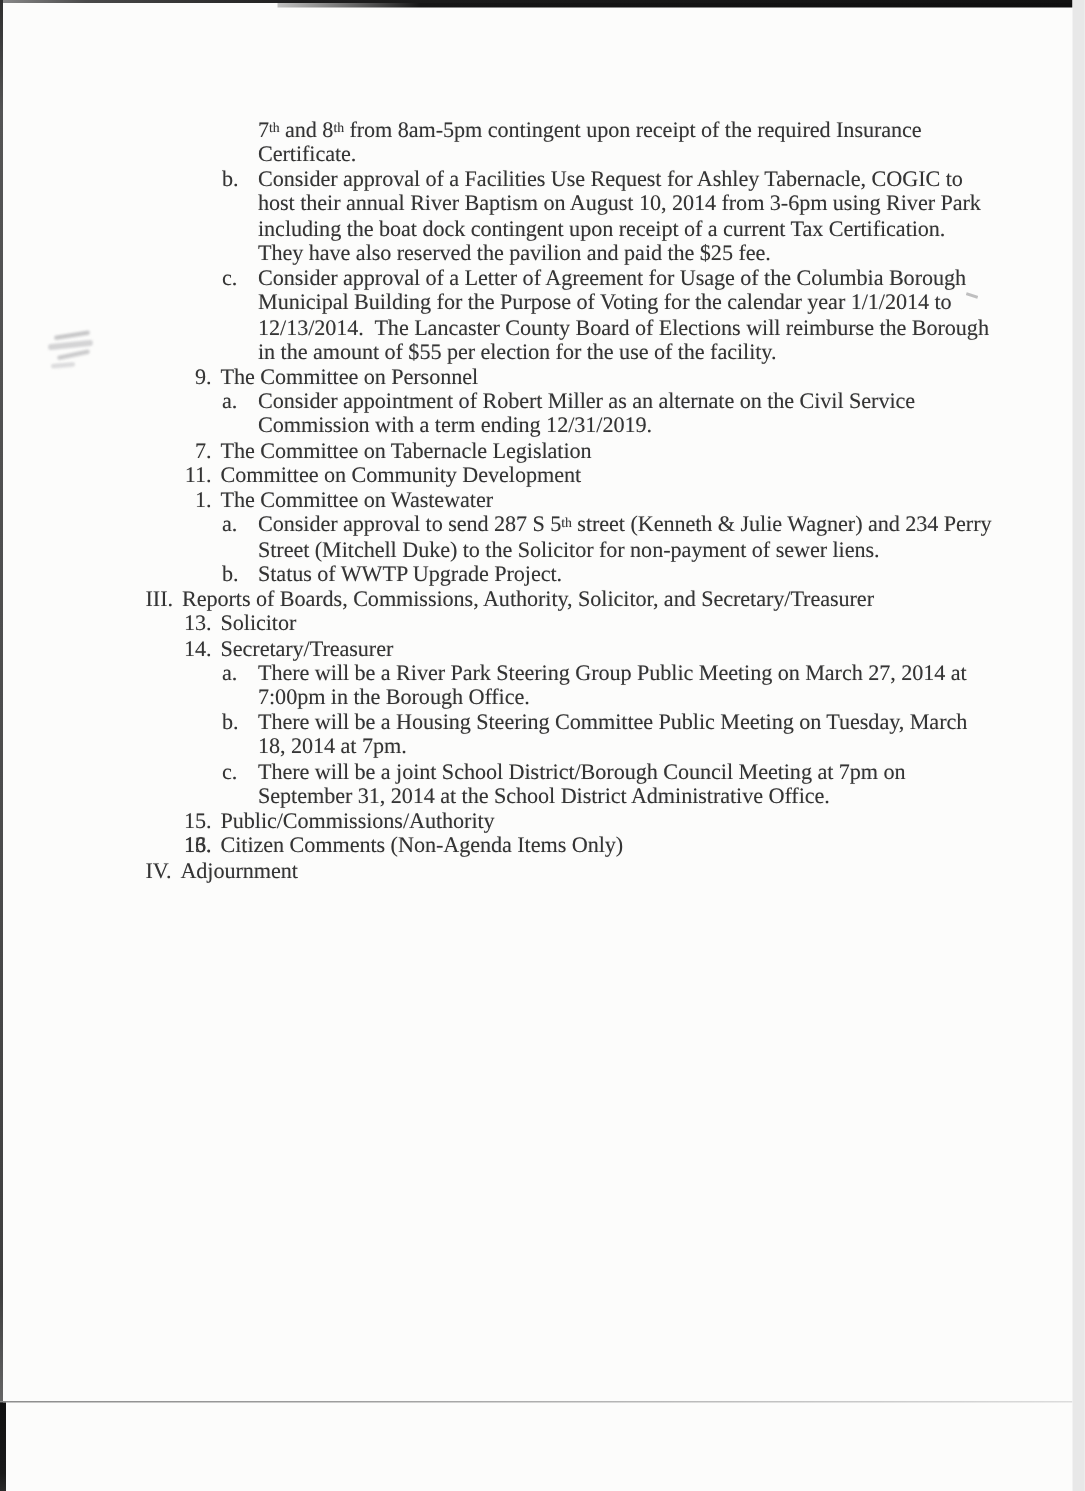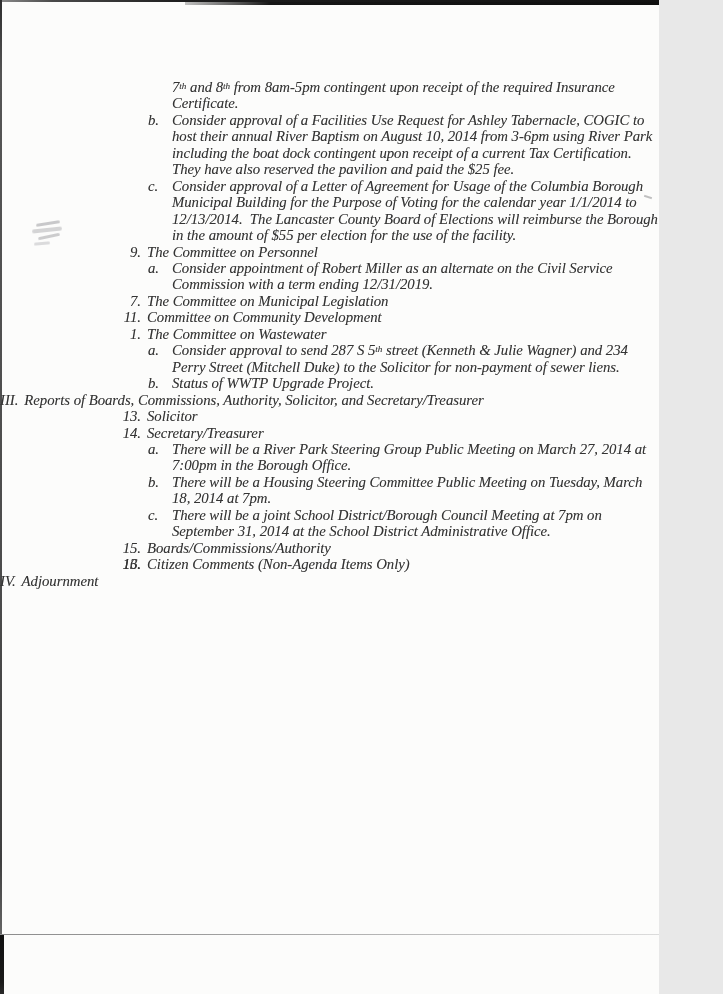--- a/index.html
+++ b/index.html
@@ -1,25 +1,24 @@
 <!DOCTYPE html>
 <html><head>
 <meta charset="utf-8">
 <style>
   html,body{margin:0;padding:0;background:#e8e8e8;}
   .page{
     position:relative;
-    width:659px;height:994px;
+    width:715px;height:994px;
     background:#fcfcfb;
     overflow:hidden;
     font-family:"Liberation Serif","DejaVu Serif",serif;
     color:#343434;
     font-size:14.8px;
     letter-spacing:-0.05px;
-    font-style:italic;
   }
   
   .edge-top-a{
     position:absolute;top:0;left:0;right:0;height:2px;
     background:linear-gradient(90deg,#8a8a8a 0%,#4a4a4a 8%,#1d1d1d 28%,#121212 100%);
   }
   .edge-top-b{
     position:absolute;top:2px;left:185px;right:0;height:2.6px;
     background:linear-gradient(90deg,rgba(20,20,20,0.25) 0%,#161616 18%,#0f0f0f 100%);
   }
@@ -45,21 +44,21 @@
     position:absolute;left:644px;top:196px;width:8px;height:2px;
     background:rgba(130,130,132,0.5);transform:rotate(18deg);filter:blur(0.4px);
   }
   
   .doc{
     position:absolute;top:79px;left:0;width:664px;
     text-shadow:0 0 0.5px rgba(55,55,55,0.35);
   }
   .row{position:relative;line-height:16.45px;}
   .row .text{white-space:pre-wrap;}
-  .lvl-roman{}
+  .lvl-roman{padding-left:97px;}
   .lvl-roman .marker{margin-right:6px;}
   .lvl-number{padding-left:147px;}
   .lvl-number .marker{position:absolute;left:121px;width:20px;text-align:right;}
   .lvl-letter{padding-left:172px;}
   .lvl-letter .marker{position:absolute;left:148px;}
   sup{
     font-size:0.62em;line-height:0;vertical-align:baseline;
     position:relative;top:-0.38em;
   }
 </style>
@@ -79,29 +78,29 @@
       <i class="s4"></i>
   </div>
   <div class="tick"></div>
 
   <div class="doc">
       <div class="row lvl-letter"><span class="text">7<sup>th</sup> and 8<sup>th</sup> from 8am-5pm contingent upon receipt of the required Insurance Certificate.</span></div>
       <div class="row lvl-letter"><span class="marker">b.</span><span class="text">Consider approval of a Facilities Use Request for Ashley Tabernacle, COGIC to host their annual River Baptism on August 10, 2014 from 3-6pm using River Park including the boat dock contingent upon receipt of a current Tax Certification.  They have also reserved the pavilion and paid the $25 fee.</span></div>
       <div class="row lvl-letter"><span class="marker">c.</span><span class="text">Consider approval of a Letter of Agreement for Usage of the Columbia Borough Municipal Building for the Purpose of Voting for the calendar year 1/1/2014 to 12/13/2014.  The Lancaster County Board of Elections will reimburse the Borough in the amount of $55 per election for the use of the facility.</span></div>
       <div class="row lvl-number"><span class="marker">9.</span><span class="text">The Committee on Personnel</span></div>
       <div class="row lvl-letter"><span class="marker">a.</span><span class="text">Consider appointment of Robert Miller as an alternate on the Civil Service Commission with a term ending 12/31/2019.</span></div>
-      <div class="row lvl-number"><span class="marker">7.</span><span class="text">The Committee on Municipal Legislation</span></div>
+      <div class="row lvl-number"><span class="marker">7.</span><span class="text">The Committee on Tabernacle Legislation</span></div>
       <div class="row lvl-number"><span class="marker">11.</span><span class="text">Committee on Community Development</span></div>
       <div class="row lvl-number"><span class="marker">1.</span><span class="text">The Committee on Wastewater</span></div>
       <div class="row lvl-letter"><span class="marker">a.</span><span class="text">Consider approval to send 287 S 5<sup>th</sup> street (Kenneth &amp; Julie Wagner) and 234 Perry Street (Mitchell Duke) to the Solicitor for non-payment of sewer liens.</span></div>
       <div class="row lvl-letter"><span class="marker">b.</span><span class="text">Status of WWTP Upgrade Project.</span></div>
       <div class="row lvl-roman"><span class="marker">III.</span><span class="text">Reports of Boards, Commissions, Authority, Solicitor, and Secretary/Treasurer</span></div>
       <div class="row lvl-number"><span class="marker">13.</span><span class="text">Solicitor</span></div>
       <div class="row lvl-number"><span class="marker">14.</span><span class="text">Secretary/Treasurer</span></div>
       <div class="row lvl-letter"><span class="marker">a.</span><span class="text">There will be a River Park Steering Group Public Meeting on March 27, 2014 at 7:00pm in the Borough Office.</span></div>
       <div class="row lvl-letter"><span class="marker">b.</span><span class="text">There will be a Housing Steering Committee Public Meeting on Tuesday, March 18, 2014 at 7pm.</span></div>
       <div class="row lvl-letter"><span class="marker">c.</span><span class="text">There will be a joint School District/Borough Council Meeting at 7pm on September 31, 2014 at the School District Administrative Office.</span></div>
-      <div class="row lvl-number"><span class="marker">15.</span><span class="text">Boards/Commissions/Authority</span></div>
+      <div class="row lvl-number"><span class="marker">15.</span><span class="text">Public/Commissions/Authority</span></div>
       <div class="row lvl-number"><span class="marker">16.</span></div>
       <div class="row lvl-number"><span class="marker">13.</span><span class="text">Citizen Comments (Non-Agenda Items Only)</span></div>
       <div class="row lvl-roman"><span class="marker">IV.</span><span class="text">Adjournment</span></div>
     </div>
 </div>
 
 </body></html>

